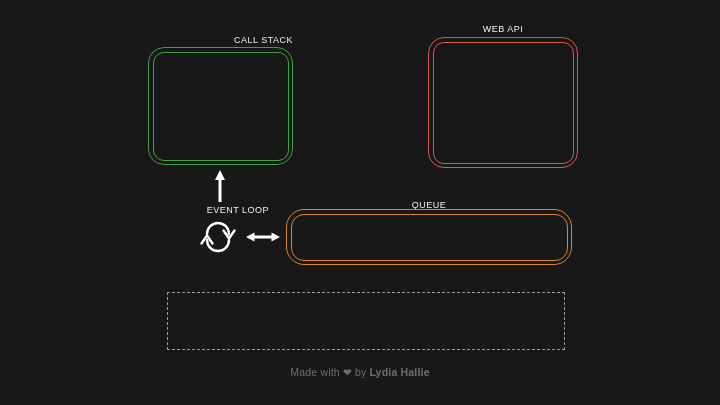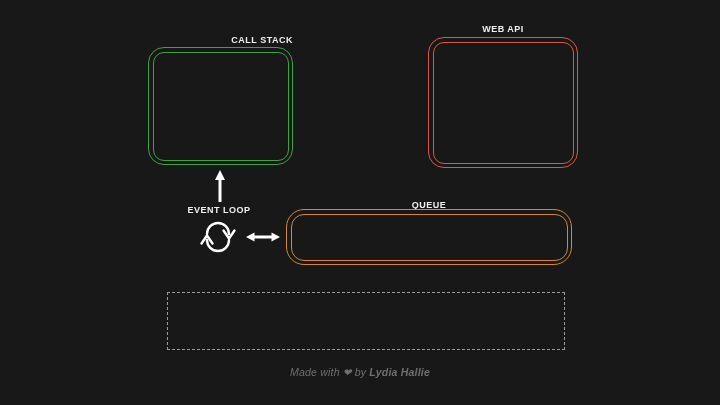--- a/index.html
+++ b/index.html
@@ -6,21 +6,21 @@
   .stage {
     position: relative;
     width: 720px;
     height: 405px;
     overflow: hidden;
     font-family: "Liberation Sans", sans-serif;
   }
   .box-label {
     position: absolute;
     font-size: 9px;
-    font-weight: 700;
+    font-weight: 400;
     letter-spacing: 0.5px;
     text-align: center;
     white-space: nowrap;
   }
   .dbox {
     position: absolute;
     border: 1.5px solid;
     box-sizing: border-box;
   }
   .dbox-inner {
@@ -50,32 +50,31 @@
   .output-label { left: 167px; top: 277px; width: 398px; }
   .output-box {
     position: absolute;
     left: 167px; top: 292px; width: 398px; height: 58px;
     border: 1.5px dashed;
     box-sizing: border-box;
   }
 
   
   .up-arrow     { position: absolute; left: 212px; top: 169px; }
-  .event-loop-label { left: 169px; top: 205px; width: 100px; }
+  .event-loop-label { left: 169px; top: 205px; width: 100px; text-align: right; }
   .sync-icon    { position: absolute; left: 198px; top: 217px; }
   .double-arrow { position: absolute; left: 245px; top: 228px; }
 
   
   .footer {
     position: absolute;
     left: 0; top: 366px; width: 720px;
     text-align: center;
     font-size: 10.5px;
     letter-spacing: 0.2px;
-    font-style: italic;
   }
   .footer .author { font-weight: 700; }
   .footer span { margin: 0 1.5px; }
 </style>
 </head>
 <body>
 
 <div class="stage" style="background-color: rgb(24, 24, 24); color: rgb(239, 239, 239);">
 
   <div class="box-label call-stack-label">CALL STACK</div>

